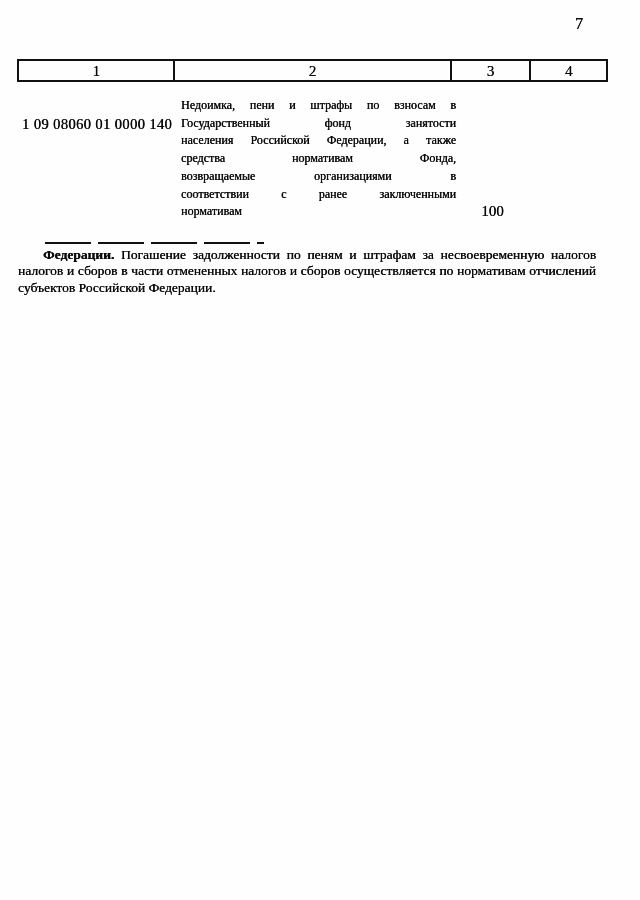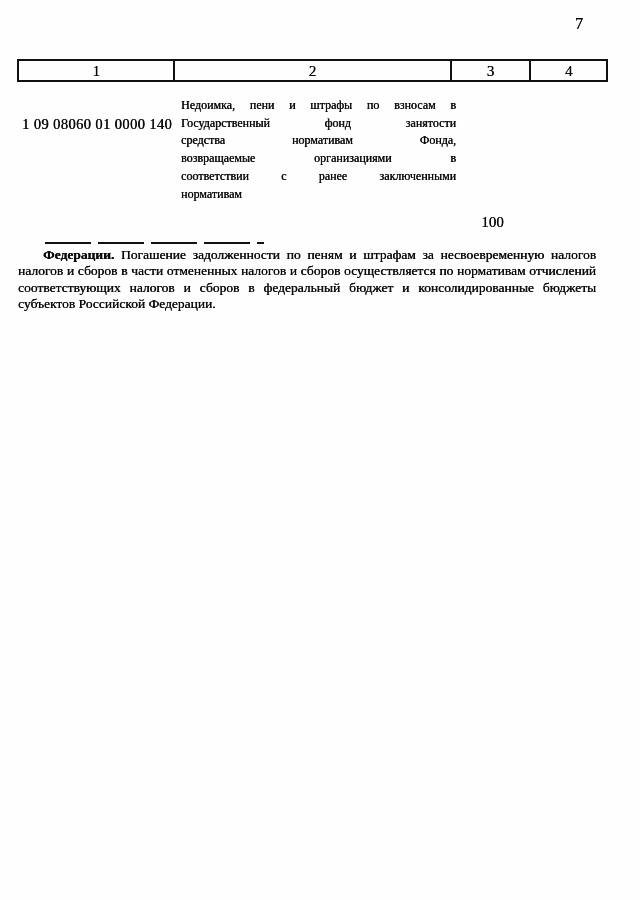--- a/index.html
+++ b/index.html
@@ -73,21 +73,21 @@
     text-align: justify;
     text-align-last: justify;
   }
   .dline.last {
     text-align: left;
     text-align-last: left;
   }
   .entry-value {
     position: absolute;
     left: 453px;
-    top: 214px;
+    top: 203px;
     width: 79px;
     text-align: center;
     font-size: 15px;
     line-height: 17.7px;
   }
   
   .note-rule {
     position: absolute;
     left: 45px;
     top: 242px;
@@ -130,33 +130,33 @@
     <div class="hcell c2 scan-ink">2</div>
     <div class="hcell c3 scan-ink">3</div>
     <div class="hcell c4 scan-ink">4</div>
   </div>
 
   <div class="entry-code scan-ink">1 09 08060 01 0000 140</div>
 
   <div class="entry-desc">
     <div class="dline scan-ink">Недоимка, пени и штрафы по взносам в</div>
     <div class="dline scan-ink">Государственный фонд занятости</div>
+    <div class="dline scan-ink">населения Российской Федерации, а также</div>
     <div class="dline scan-ink">средства нормативам Фонда,</div>
     <div class="dline scan-ink">возвращаемые организациями в</div>
     <div class="dline scan-ink">соответствии с ранее заключенными</div>
     <div class="dline last scan-ink">нормативам</div>
   </div>
 
   <div class="entry-value scan-ink">100</div>
 
   <div class="note-rule"></div>
 
   <div class="note">
     <div class="nline first scan-ink">
       <b class="note-label">Федерации.</b>
       <span>Погашение задолженности по пеням и штрафам за несвоевременную налогов</span>
     </div>
     <div class="nline scan-ink">налогов и сборов в части отмененных налогов и сборов осуществляется по нормативам отчислений</div>
-    <div class="nline scan-ink">соответствующих налогов и сборов в федеральный бюджет и консолидированные бюджеты</div>
     <div class="nline last scan-ink">субъектов Российской Федерации.</div>
   </div>
 
 </div>
 
 </body></html>

